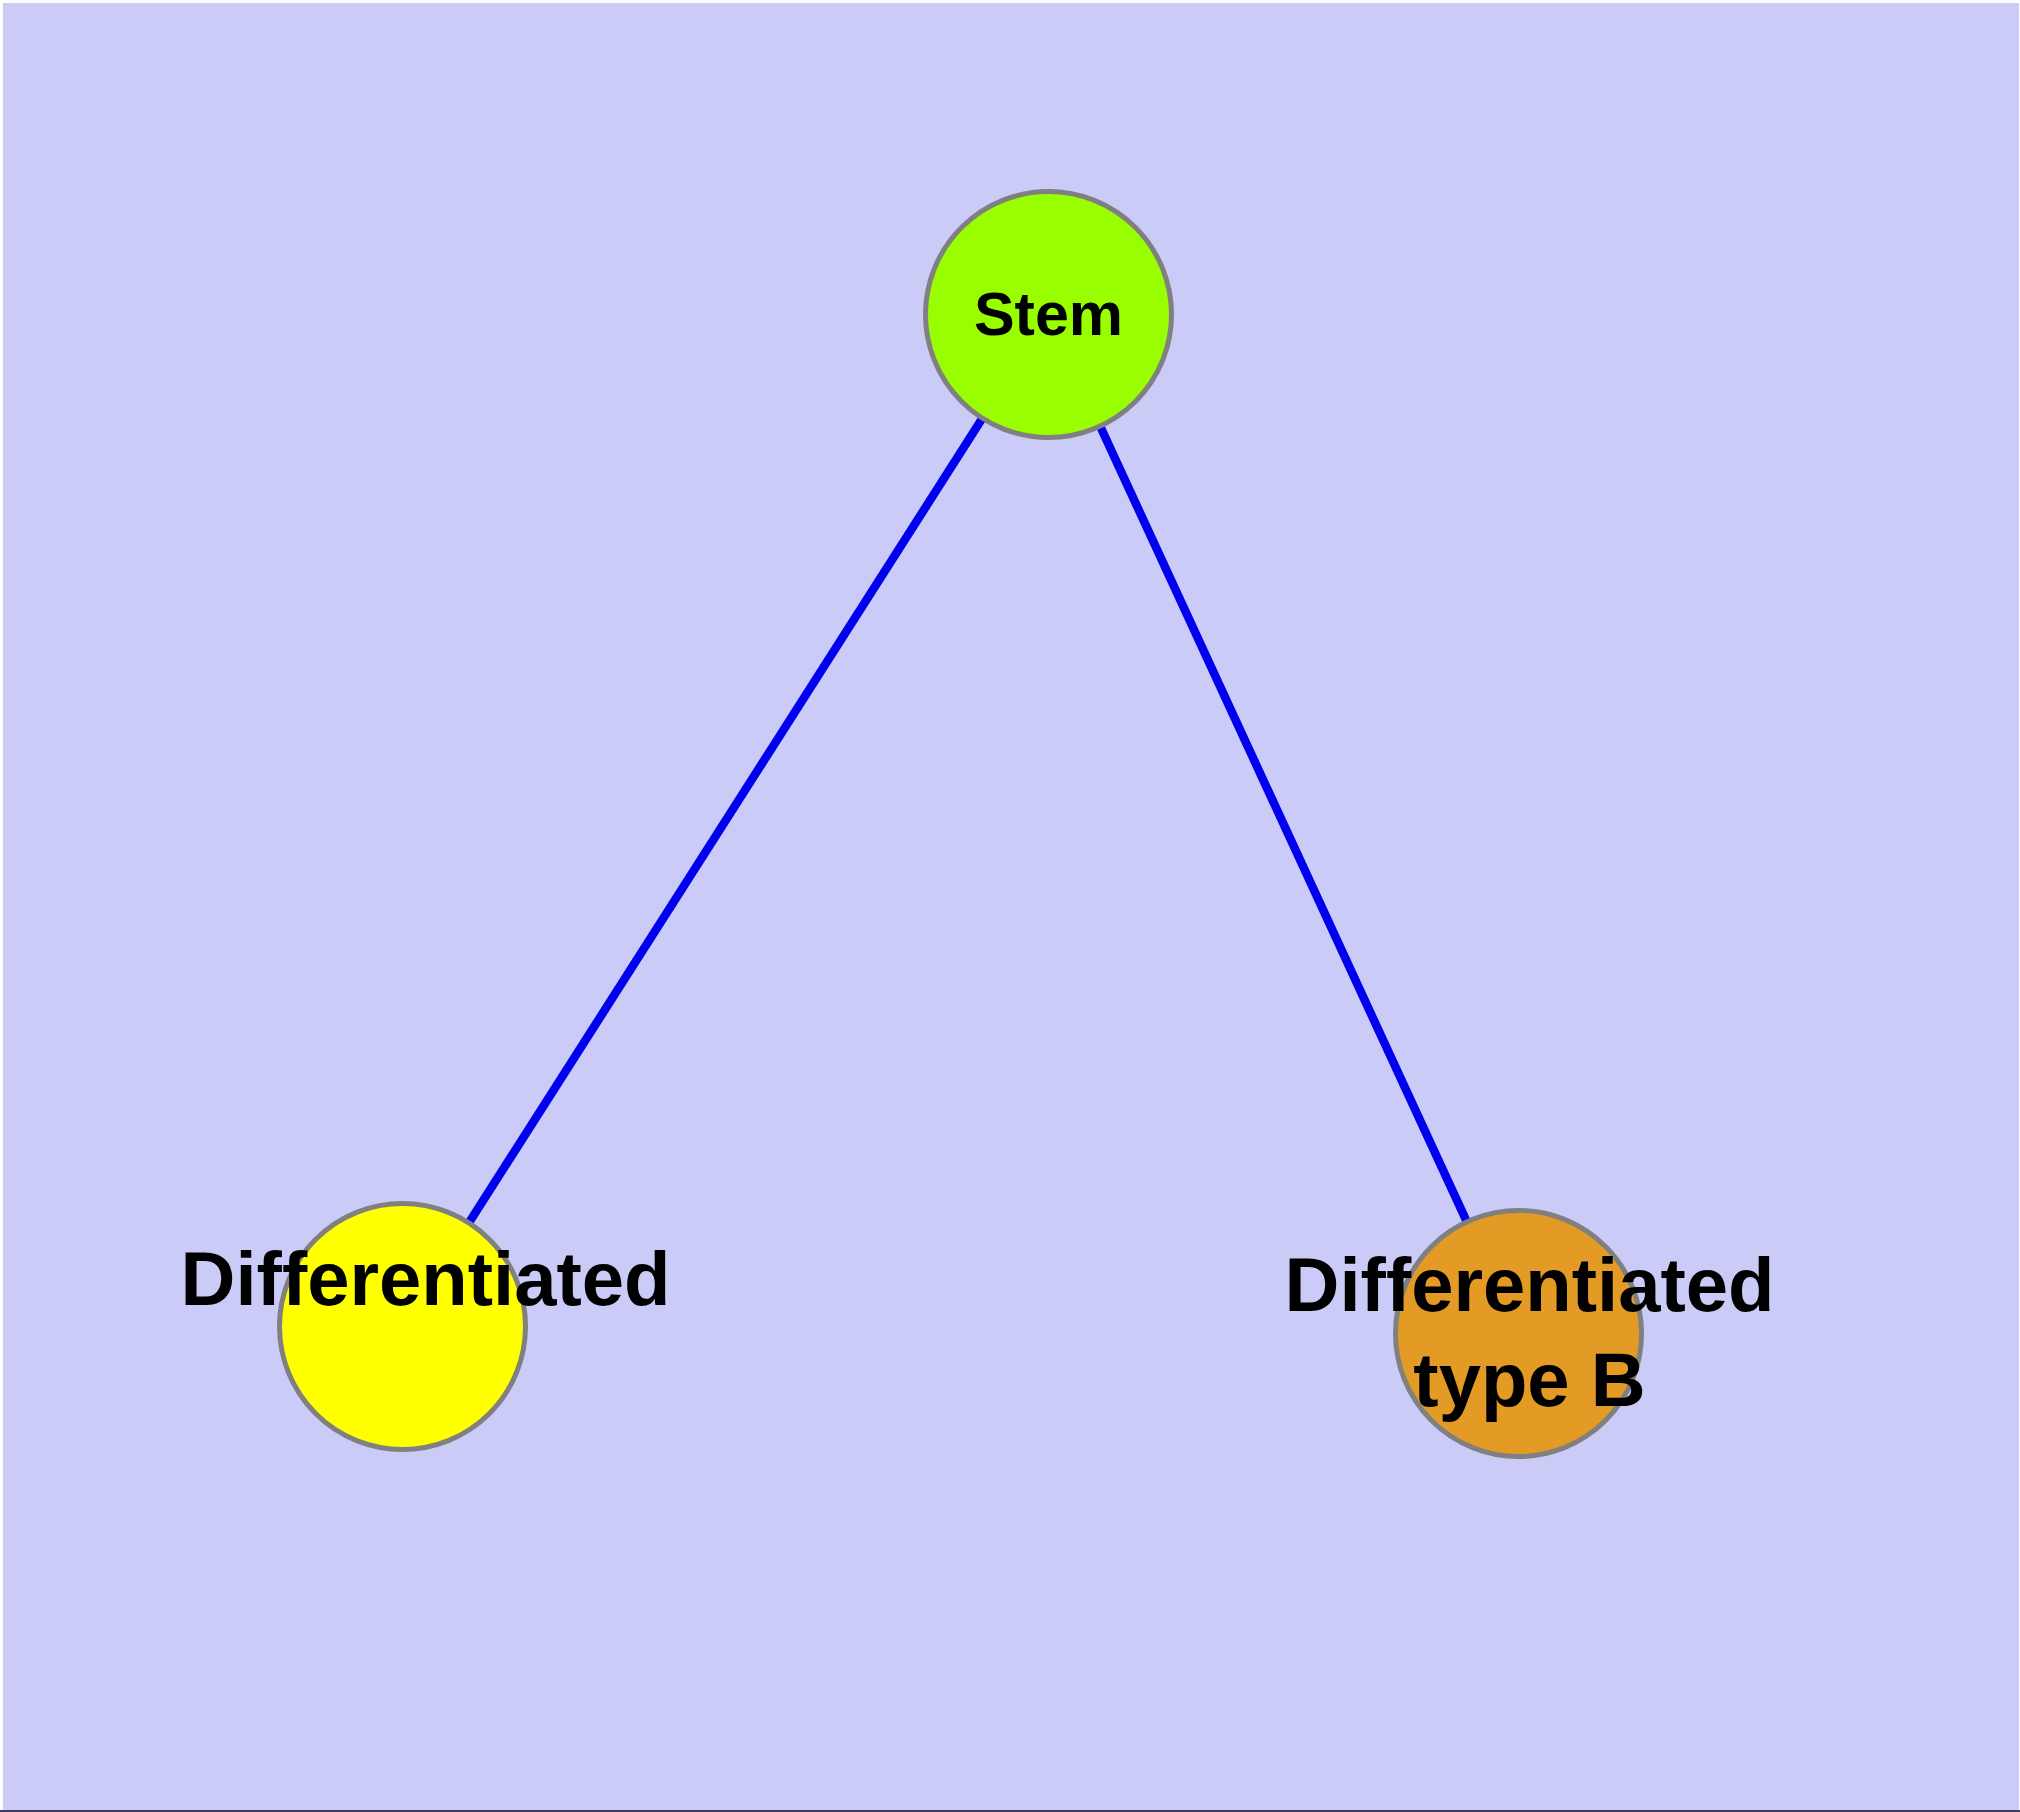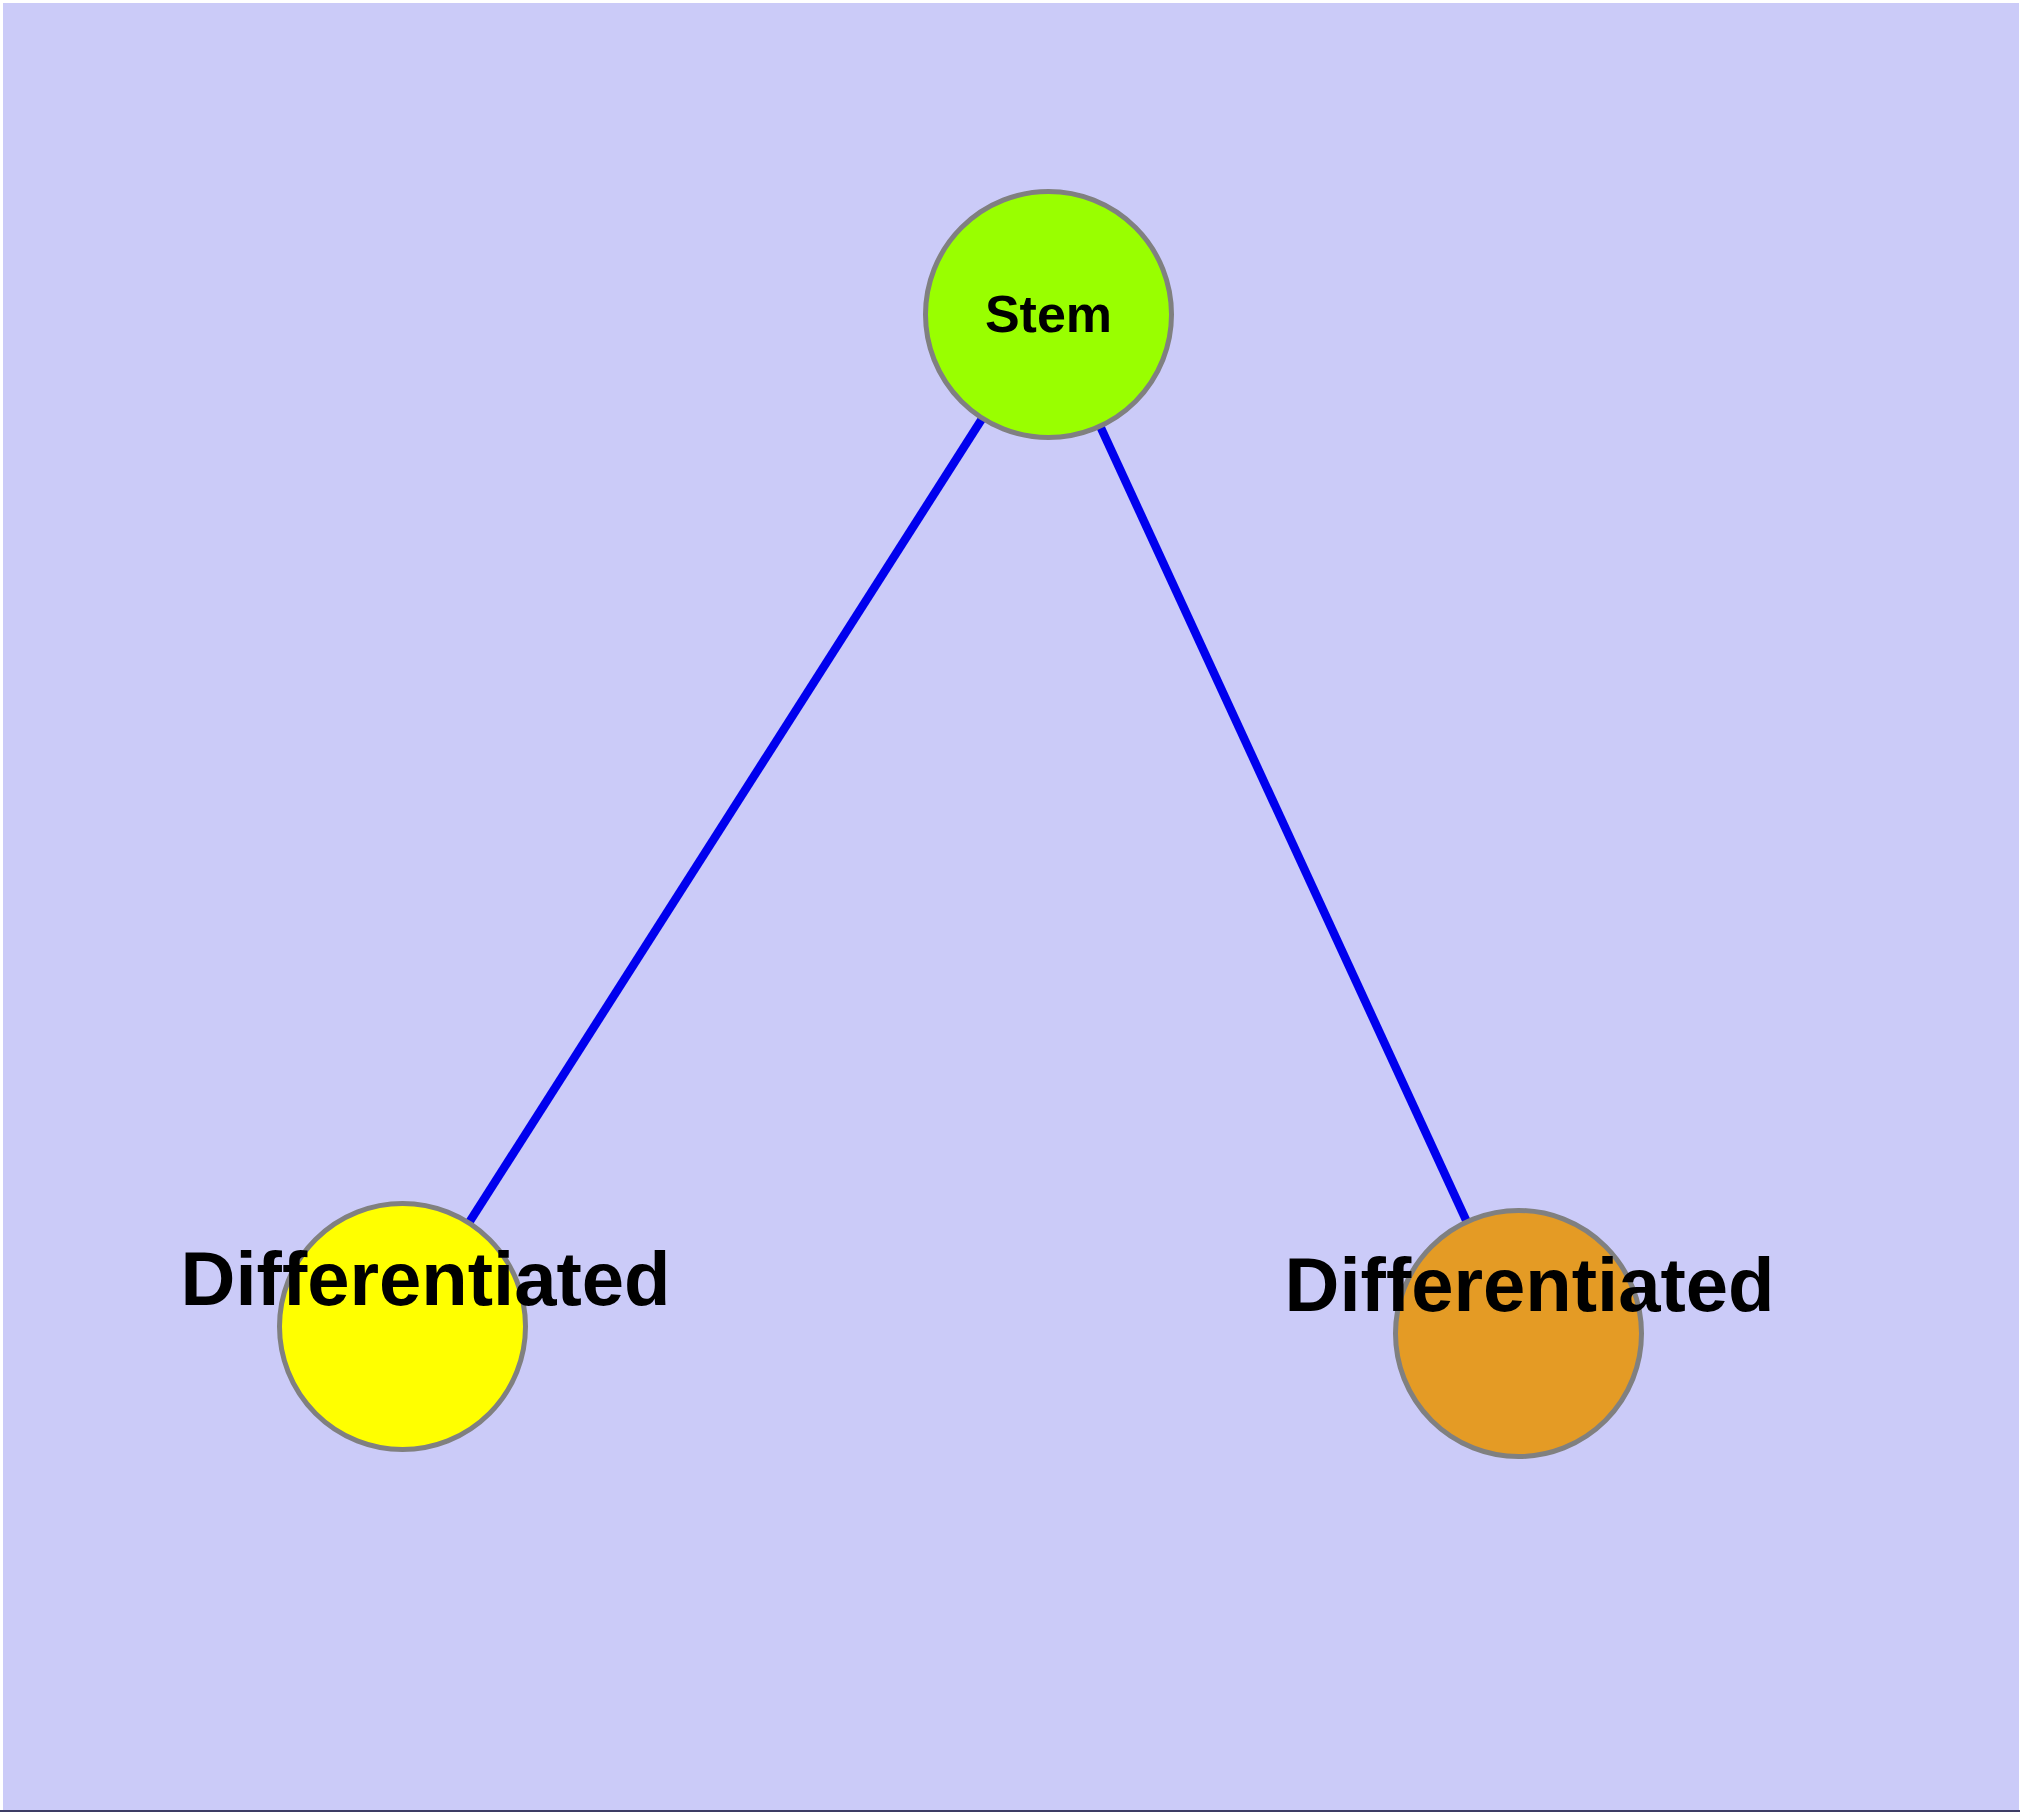--- a/index.html
+++ b/index.html
@@ -56,21 +56,21 @@
     color: #000000;
     font-weight: bold;
     line-height: 95px;
     white-space: nowrap;
     pointer-events: none;
   }
   .label-stem {
     left: 794px;
     top: 267px;
     width: 509px;
-    font-size: 52px;
+    font-size: 61px;
   }
   .label-type-a {
     left: 44px;
     top: 1231px;
     width: 763px;
     font-size: 76px;
   }
   .label-type-b {
     left: 1148px;
     top: 1237px;
@@ -97,17 +97,18 @@
   <div class="node-label label-stem">
     <span>Stem</span>
   </div>
 
   <div class="node-label label-type-a">
     <div>Differentiated</div>
   </div>
 
   <div class="node-label label-type-b">
     <div>Differentiated</div>
+    <div>type B</div>
   </div>
 
   <div class="bottom-edge" style="background: rgb(60, 60, 100);"></div>
 </div>
 
 
 </body></html>

